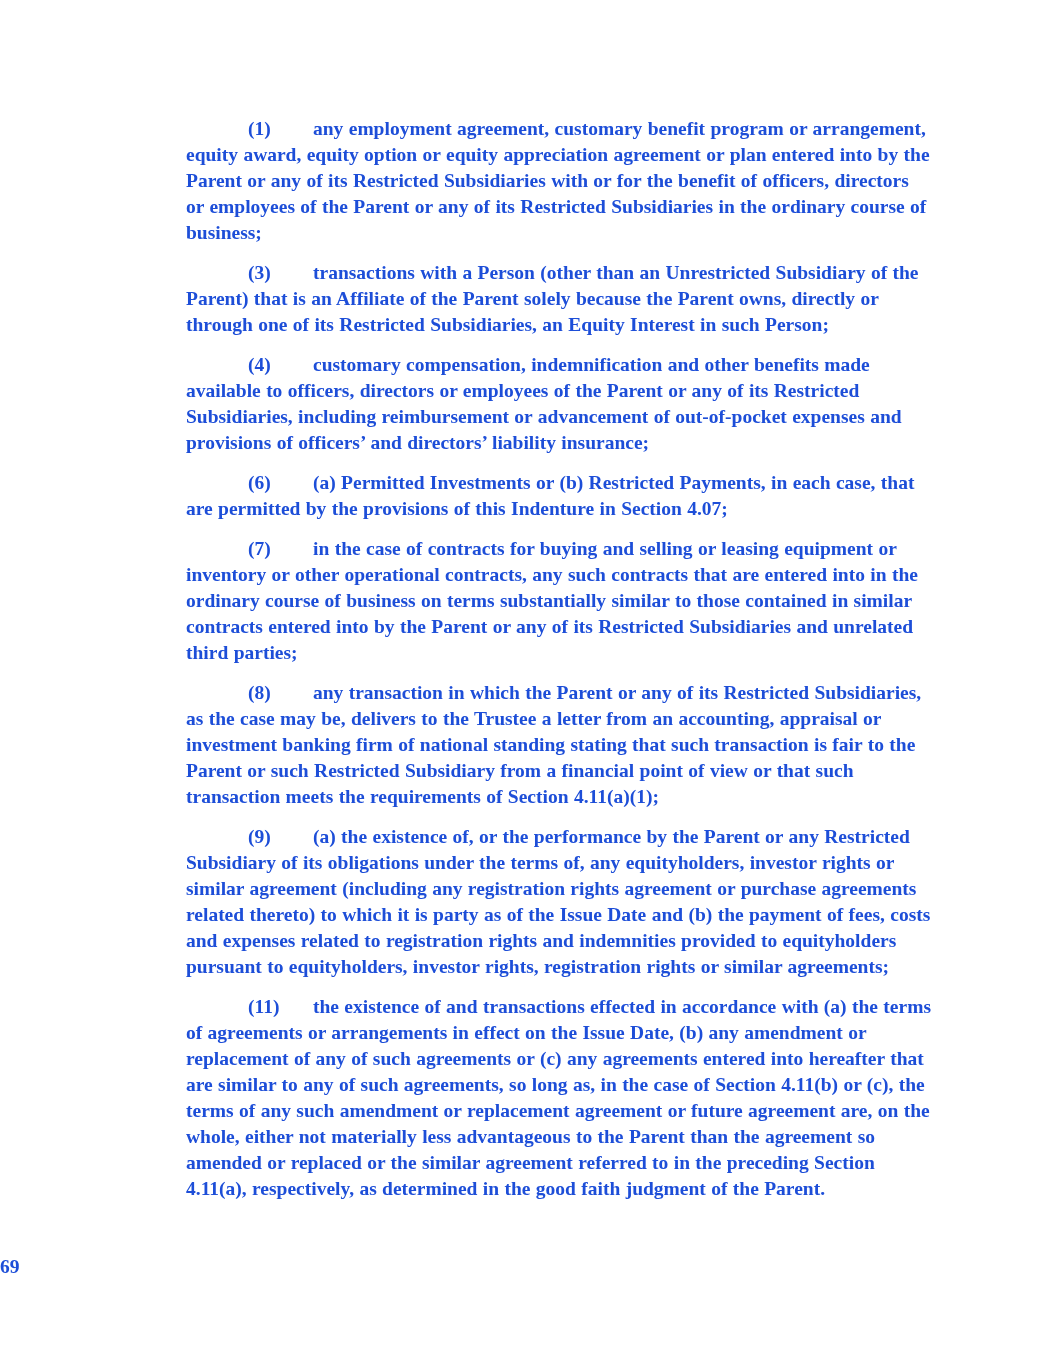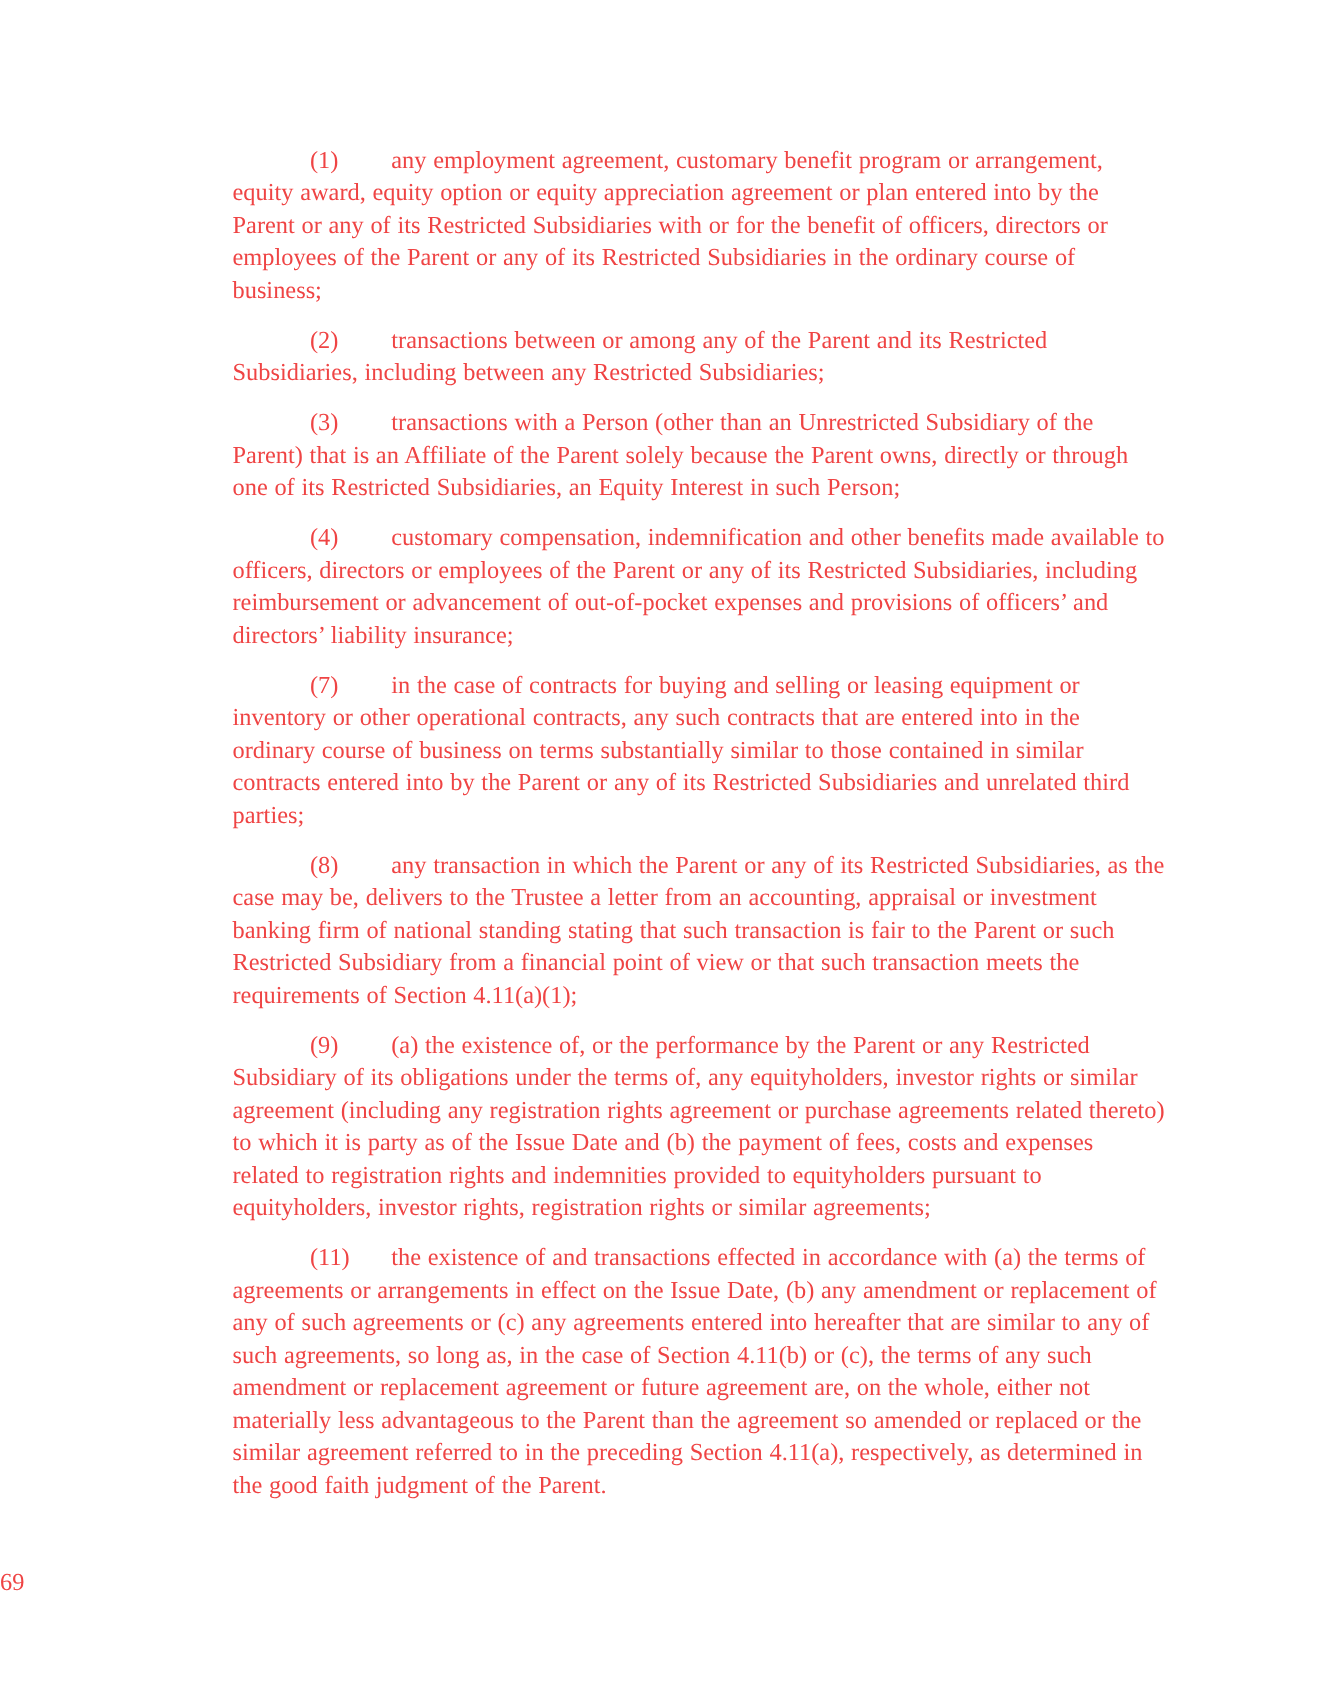--- a/index.html
+++ b/index.html
@@ -5,23 +5,24 @@
   html, body {
     margin: 0;
     padding: 0;
     background: #ffffff;
   }
   .page {
     position: relative;
     width: 1055px;
     height: 1365px;
     background: #ffffff;
-    color: #ef4444;
+    color: #1d4ed8;
     font-family: "Liberation Serif", serif;
     overflow: hidden;
+    font-weight: bold;
   }
   .content {
     position: absolute;
     left: 186px;
     top: 116px;
     width: 746px;
   }
   .para {
     margin: 0 0 14px 0;
     font-size: 19.5px;
@@ -45,27 +46,27 @@
   }
 </style>
 </head>
 <body>
 
 <div class="page">
   <div class="content">
 
     <p class="para"><span class="pnum">(1)</span><span>any employment agreement, customary benefit program or arrangement, equity award, equity option or equity appreciation agreement or plan entered into by the Parent or any of its Restricted Subsidiaries with or for the benefit of officers, directors or employees of the Parent or any of its Restricted Subsidiaries in the ordinary course of business;</span></p>
 
-    <p class="para"><span class="pnum">(2)</span><span>transactions between or among any of the Parent and its Restricted Subsidiaries, including between any Restricted Subsidiaries;</span></p>
 
     <p class="para"><span class="pnum">(3)</span><span>transactions with a Person (other than an Unrestricted Subsidiary of the Parent) that is an Affiliate of the Parent solely because the Parent owns, directly or through one of its Restricted Subsidiaries, an Equity Interest in such Person;</span></p>
 
     <p class="para"><span class="pnum">(4)</span><span>customary compensation, indemnification and other benefits made available to officers, directors or employees of the Parent or any of its Restricted Subsidiaries, including reimbursement or advancement of out-of-pocket expenses and provisions of officers’ and directors’ liability insurance;</span></p>
 
 
+    <p class="para"><span class="pnum">(6)</span><span>(a) Permitted Investments or (b) Restricted Payments, in each case, that are permitted by the provisions of this Indenture in Section 4.07;</span></p>
 
     <p class="para"><span class="pnum">(7)</span><span>in the case of contracts for buying and selling or leasing equipment or inventory or other operational contracts, any such contracts that are entered into in the ordinary course of business on terms substantially similar to those contained in similar contracts entered into by the Parent or any of its Restricted Subsidiaries and unrelated third parties;</span></p>
 
     <p class="para"><span class="pnum">(8)</span><span>any transaction in which the Parent or any of its Restricted Subsidiaries, as the case may be, delivers to the Trustee a letter from an accounting, appraisal or investment banking firm of national standing stating that such transaction is fair to the Parent or such Restricted Subsidiary from a financial point of view or that such transaction meets the requirements of Section 4.11(a)(1);</span></p>
 
     <p class="para"><span class="pnum">(9)</span><span>(a) the existence of, or the performance by the Parent or any Restricted Subsidiary of its obligations under the terms of, any equityholders, investor rights or similar agreement (including any registration rights agreement or purchase agreements related thereto) to which it is party as of the Issue Date and (b) the payment of fees, costs and expenses related to registration rights and indemnities provided to equityholders pursuant to equityholders, investor rights, registration rights or similar agreements;</span></p>
 
 
     <p class="para"><span class="pnum">(11)</span><span>the existence of and transactions effected in accordance with (a) the terms of agreements or arrangements in effect on the Issue Date, (b) any amendment or replacement of any of such agreements or (c) any agreements entered into hereafter that are similar to any of such agreements, so long as, in the case of Section 4.11(b) or (c), the terms of any such amendment or replacement agreement or future agreement are, on the whole, either not materially less advantageous to the Parent than the agreement so amended or replaced or the similar agreement referred to in the preceding Section 4.11(a), respectively, as determined in the good faith judgment of the Parent.</span></p>
 

